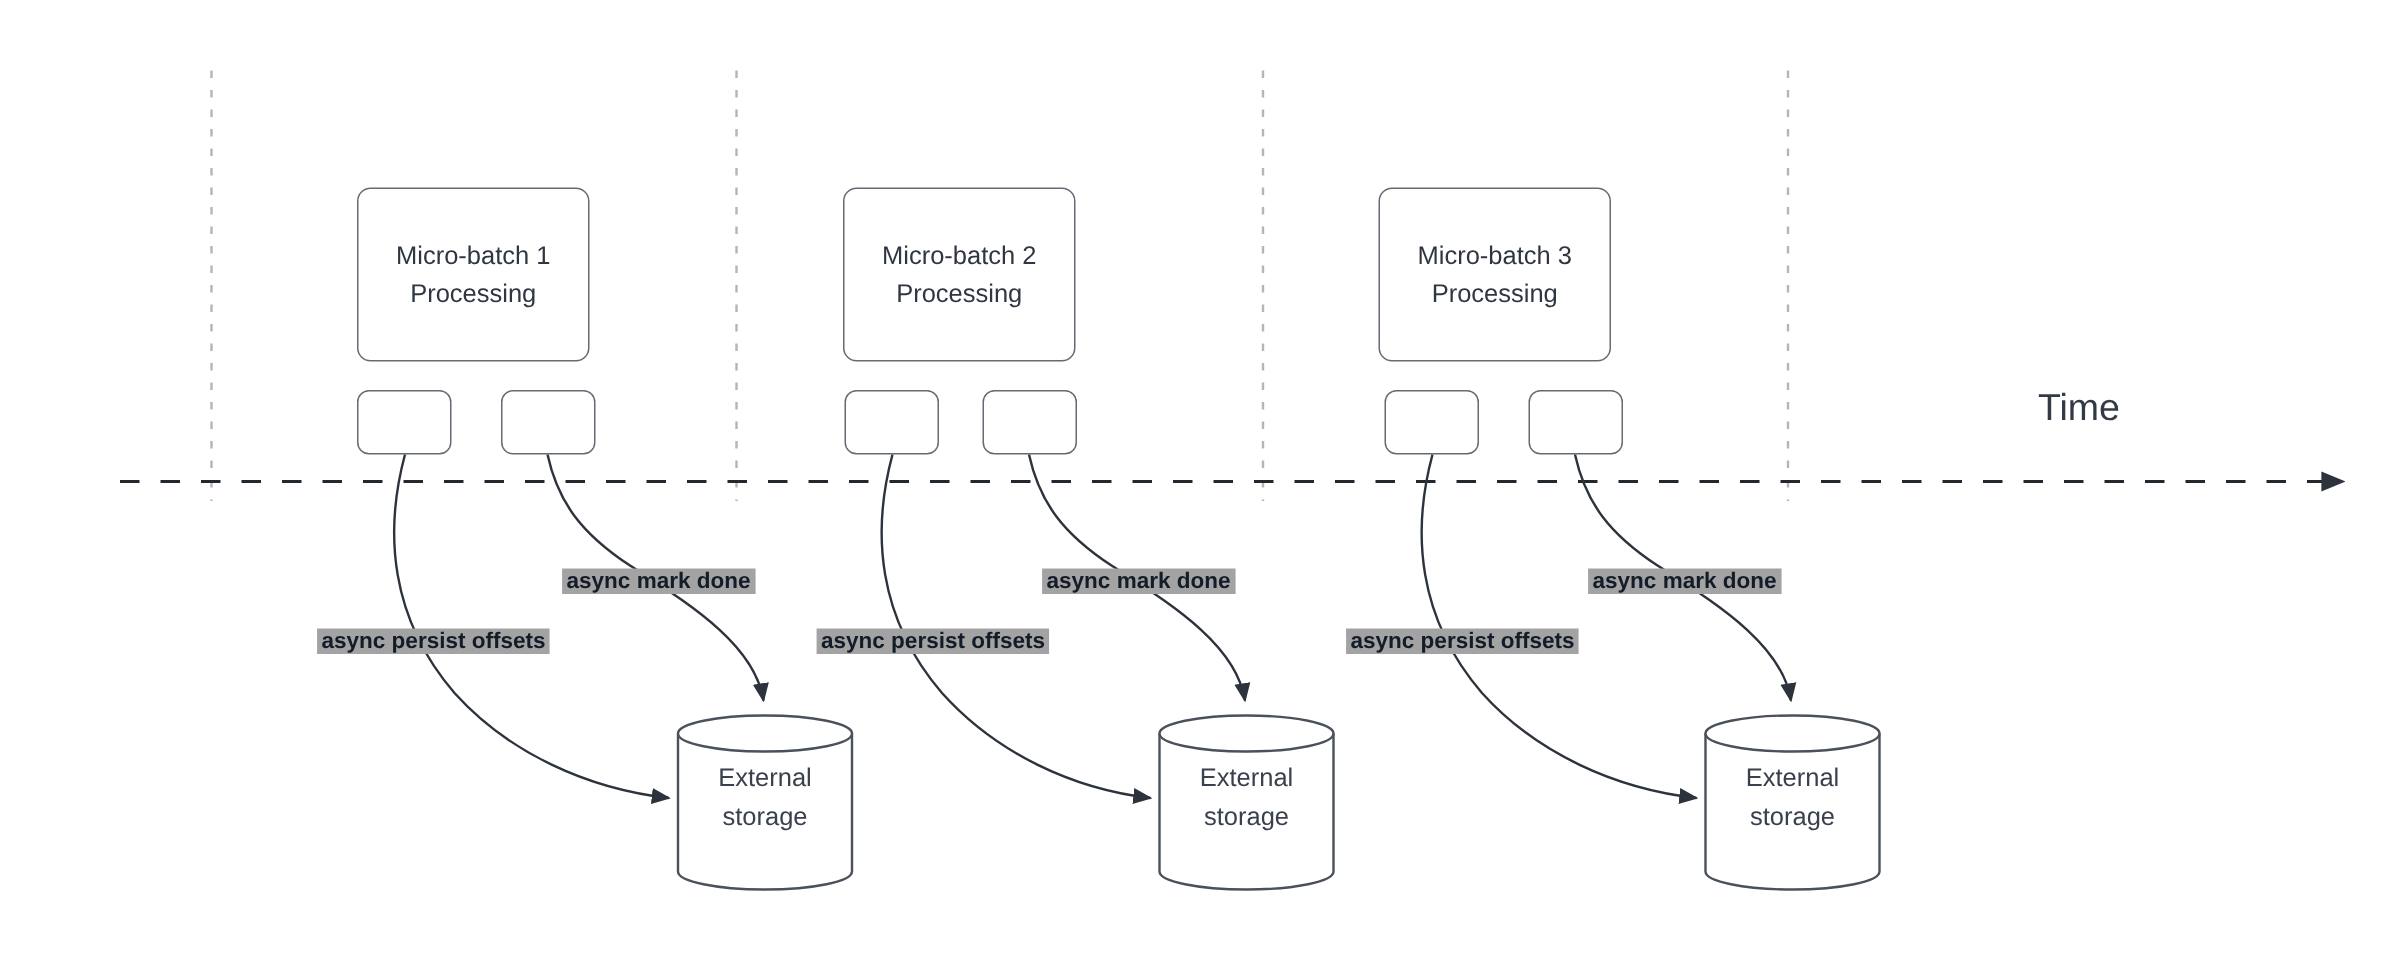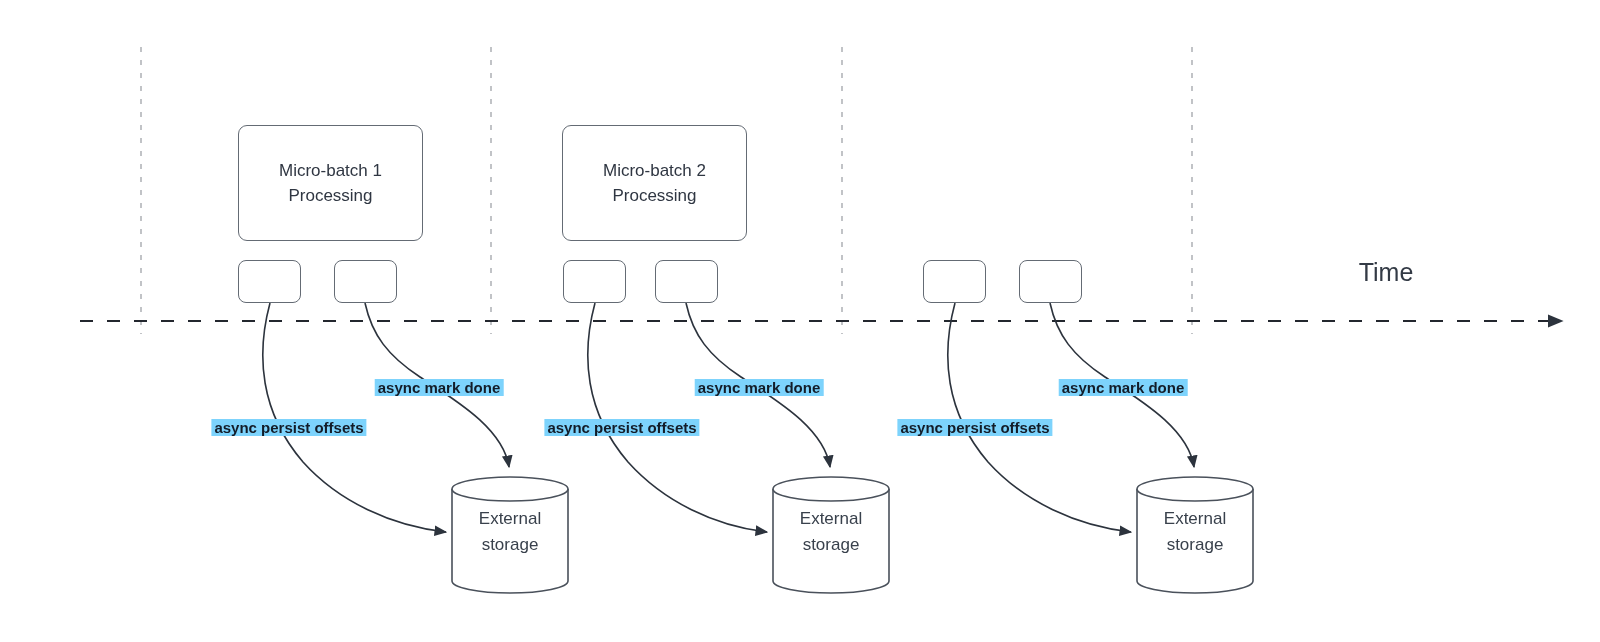--- a/index.html
+++ b/index.html
@@ -5,39 +5,39 @@
   html,body{margin:0;padding:0;background:#ffffff;}
   .canvas{
     position:relative;
     width:1600px;height:642px;
     background:#ffffff;
     font-family:"Liberation Sans", sans-serif;
     overflow:hidden;
   }
   .layer{position:absolute;left:0;top:0;}
   .main-box{
-    position:absolute;top:125px;width:185px;height:116px;
+    position:absolute;top:125px;width:155px;height:116px;
     border:1.5px solid #646b74;border-radius:9px;background:#fff;
     display:flex;align-items:center;justify-content:center;
     text-align:center;font-size:17px;line-height:25px;color:#2f3642;
     box-sizing:border-box;padding:0 6px;z-index:2;
   }
   #main-1{left:238px;} #main-2{left:562px;text-align:center;} #main-3{left:919px;}
   .small-box{
     position:absolute;top:260px;width:63px;height:43px;
     border:1.5px solid #646b74;border-radius:8px;background:#fff;
     box-sizing:border-box;z-index:2;
   }
   #small-1a{left:238px;} #small-1b{left:334px;}
   #small-2a{left:563px;} #small-2b{left:655px;}
   #small-3a{left:923px;} #small-3b{left:1019px;}
   .lbl{
     position:absolute;transform:translateX(-50%);
     font-weight:bold;font-size:15px;color:#131c28;
-    background:#7dd3fc;padding:0 3px;white-space:nowrap;z-index:3;
+    background:#a3a3a3;padding:0 3px;white-space:nowrap;z-index:3;
   }
   #persist-1{left:289px;top:419px;} #persist-2{left:622px;top:419px;} #persist-3{left:975px;top:419px;}
   #done-1{left:439px;top:379px;}   #done-2{left:759px;top:379px;}   #done-3{left:1123px;top:379px;}
   .storage-label{
     position:absolute;top:506px;width:110px;transform:translateX(-50%);
     text-align:center;font-size:17px;line-height:26px;color:#39414c;z-index:3;
   }
   #storage-1{left:510px;} #storage-2{left:831px;} #storage-3{left:1195px;}
   .time-label{
     position:absolute;left:1386px;top:258px;transform:translateX(-50%);
@@ -96,20 +96,23 @@
 
   <div class="main-box" id="main-2">
     <span>Micro-batch 2 Processing</span>
   </div>
   <div class="small-box" id="small-2a"></div>
   <div class="small-box" id="small-2b"></div>
   <div class="lbl" id="persist-2">async persist offsets</div>
   <div class="lbl" id="done-2">async mark done</div>
   <div class="storage-label" id="storage-2">External storage</div>
 
+  <div class="main-box" id="main-3">
+    <span>Micro-batch 3 Processing</span>
+  </div>
   <div class="small-box" id="small-3a"></div>
   <div class="small-box" id="small-3b"></div>
   <div class="lbl" id="persist-3">async persist offsets</div>
   <div class="lbl" id="done-3">async mark done</div>
   <div class="storage-label" id="storage-3">External storage</div>
 
   <div class="time-label">Time</div>
 
 </div>
 

